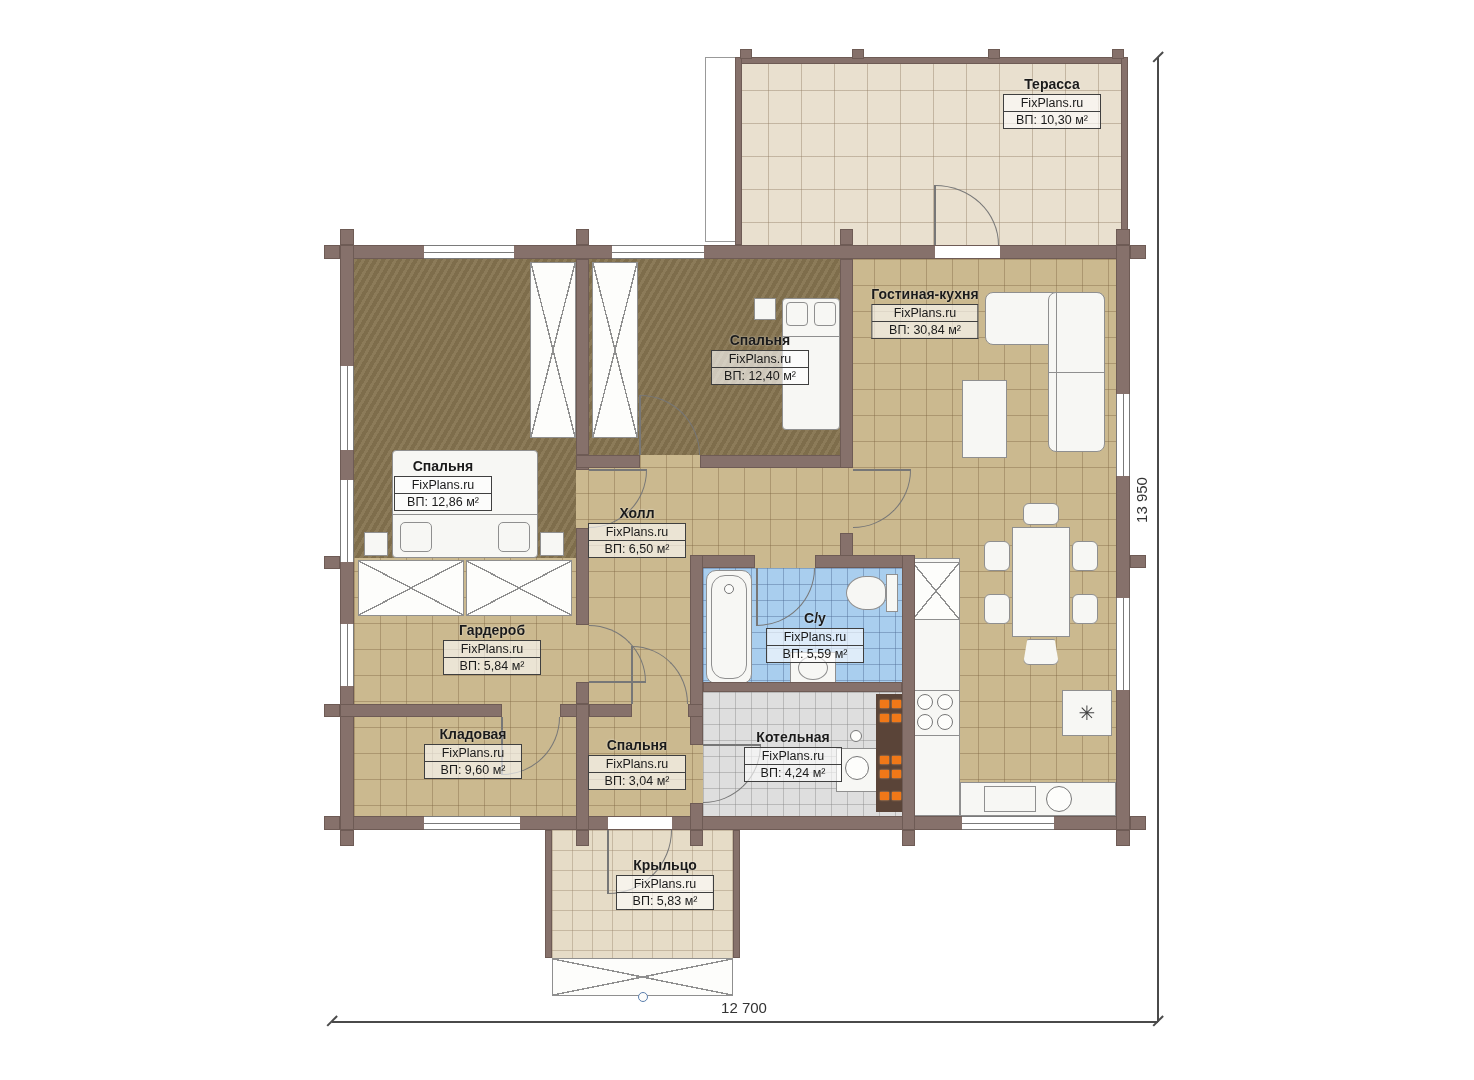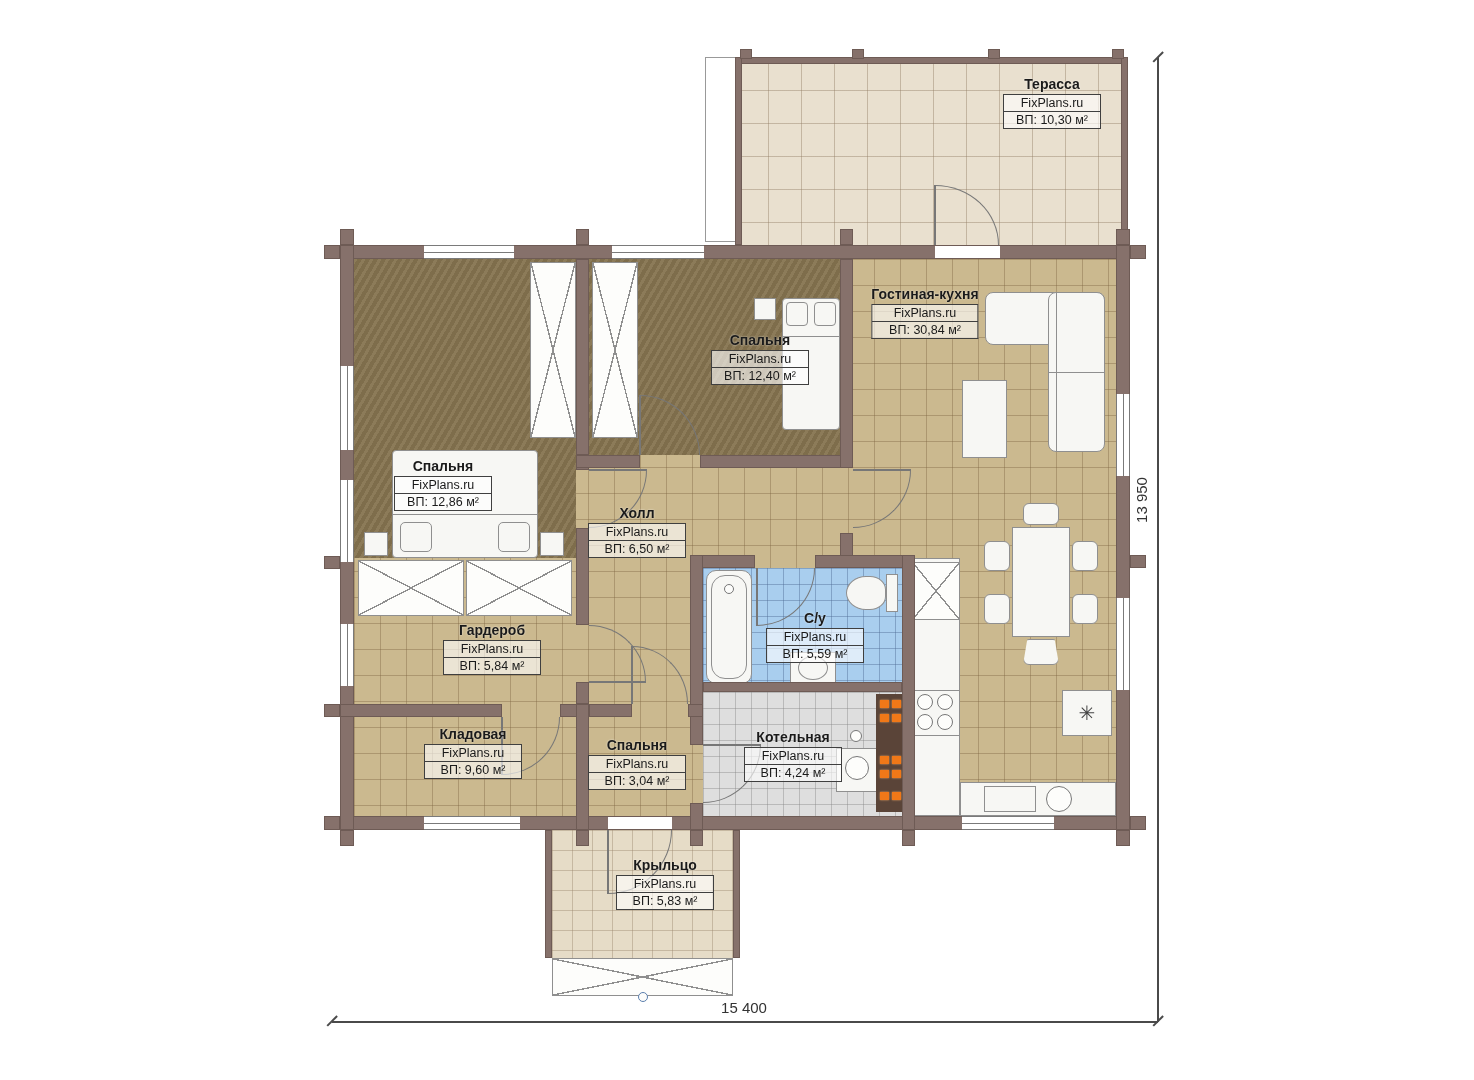--- a/index.html
+++ b/index.html
@@ -291,16 +291,16 @@
     <div class="rname">Крыльцо</div>
     <div class="lblbox">FixPlans.ru</div>
     <div class="lblbox">ВП: 5,83 м²</div>
   </div>
 
   <div class="dim-line" style="left:332px;top:1021px;width:826px;height:1.5px;"></div>
   <div class="dim-line" style="left:1157px;top:57px;width:1.5px;height:965px;"></div>
   <div class="tick" style="left:325px;top:1020px;"></div>
   <div class="tick" style="left:1151px;top:1020px;"></div>
   <div class="tick" style="left:1151px;top:56px;"></div>
-  <div class="dim-text" style="left:744px;top:999px;transform:translateX(-50%);">15 400</div>
+  <div class="dim-text" style="left:744px;top:999px;transform:translateX(-50%);">12 700</div>
   <div class="dim-text" style="left:1141px;top:500px;transform:translate(-50%,-50%) rotate(-90deg);">13 950</div>
 
 </div>
 
 </body></html>

